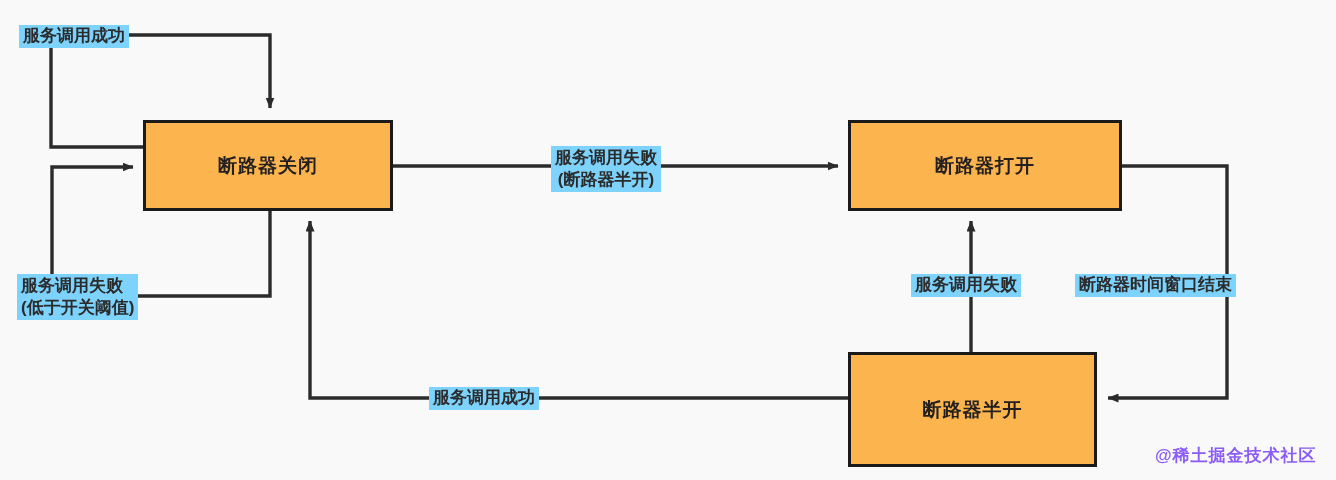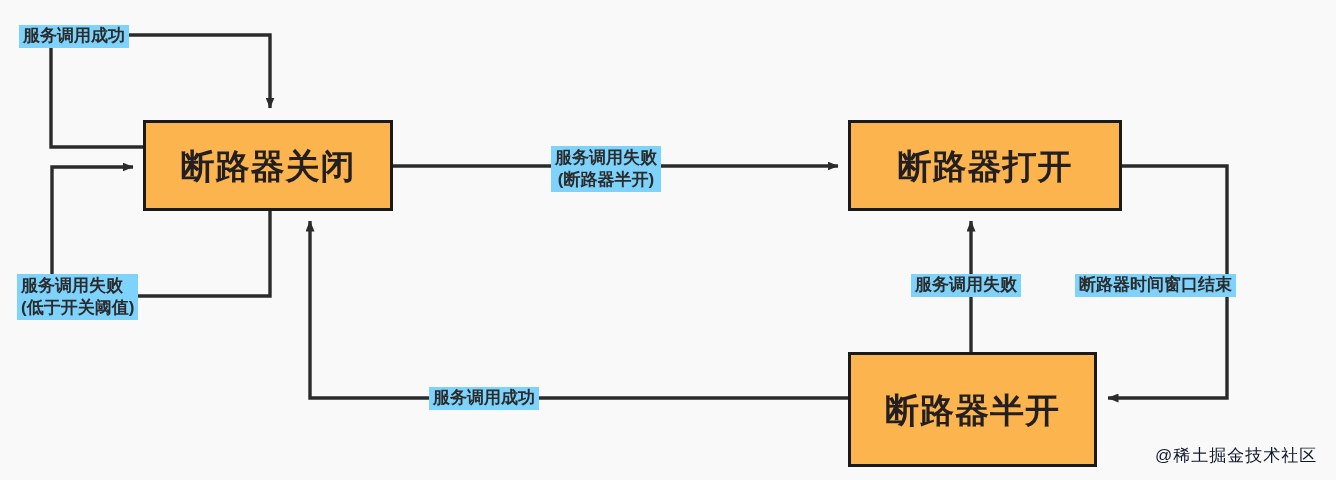--- a/index.html
+++ b/index.html
@@ -26,21 +26,21 @@
   .state-box {
     position: absolute;
     box-sizing: border-box;
     background: #fcb44e;
     border: 3px solid #1a1a1a;
     display: flex;
     align-items: center;
     justify-content: center;
   }
   .state-box-label {
-    font-size: 34px;
+    font-size: 19px;
     font-weight: 700;
     color: #231f20;
     letter-spacing: 1px;
     white-space: nowrap;
     line-height: 1;
   }
   .edge-label {
     position: absolute;
     background: #7dd3fc;
     color: #2b2b2b;
@@ -52,22 +52,22 @@
   }
   .edge-label.two-line {
     line-height: 1.3;
   }
   .edge-label .l2 {
     display: block;
   }
   .watermark {
     position: absolute;
     font-size: 17px;
-    color: #0f172a;
-    font-weight: 400;
+    color: #8b5cf6;
+    font-weight: 700;
     white-space: nowrap;
     letter-spacing: 1px;
   }
 </style>
 </head>
 <body>
 
 <div id="canvas">
 
   <svg id="diagram-svg" viewBox="0 0 1336 480" xmlns="http://www.w3.org/2000/svg">

